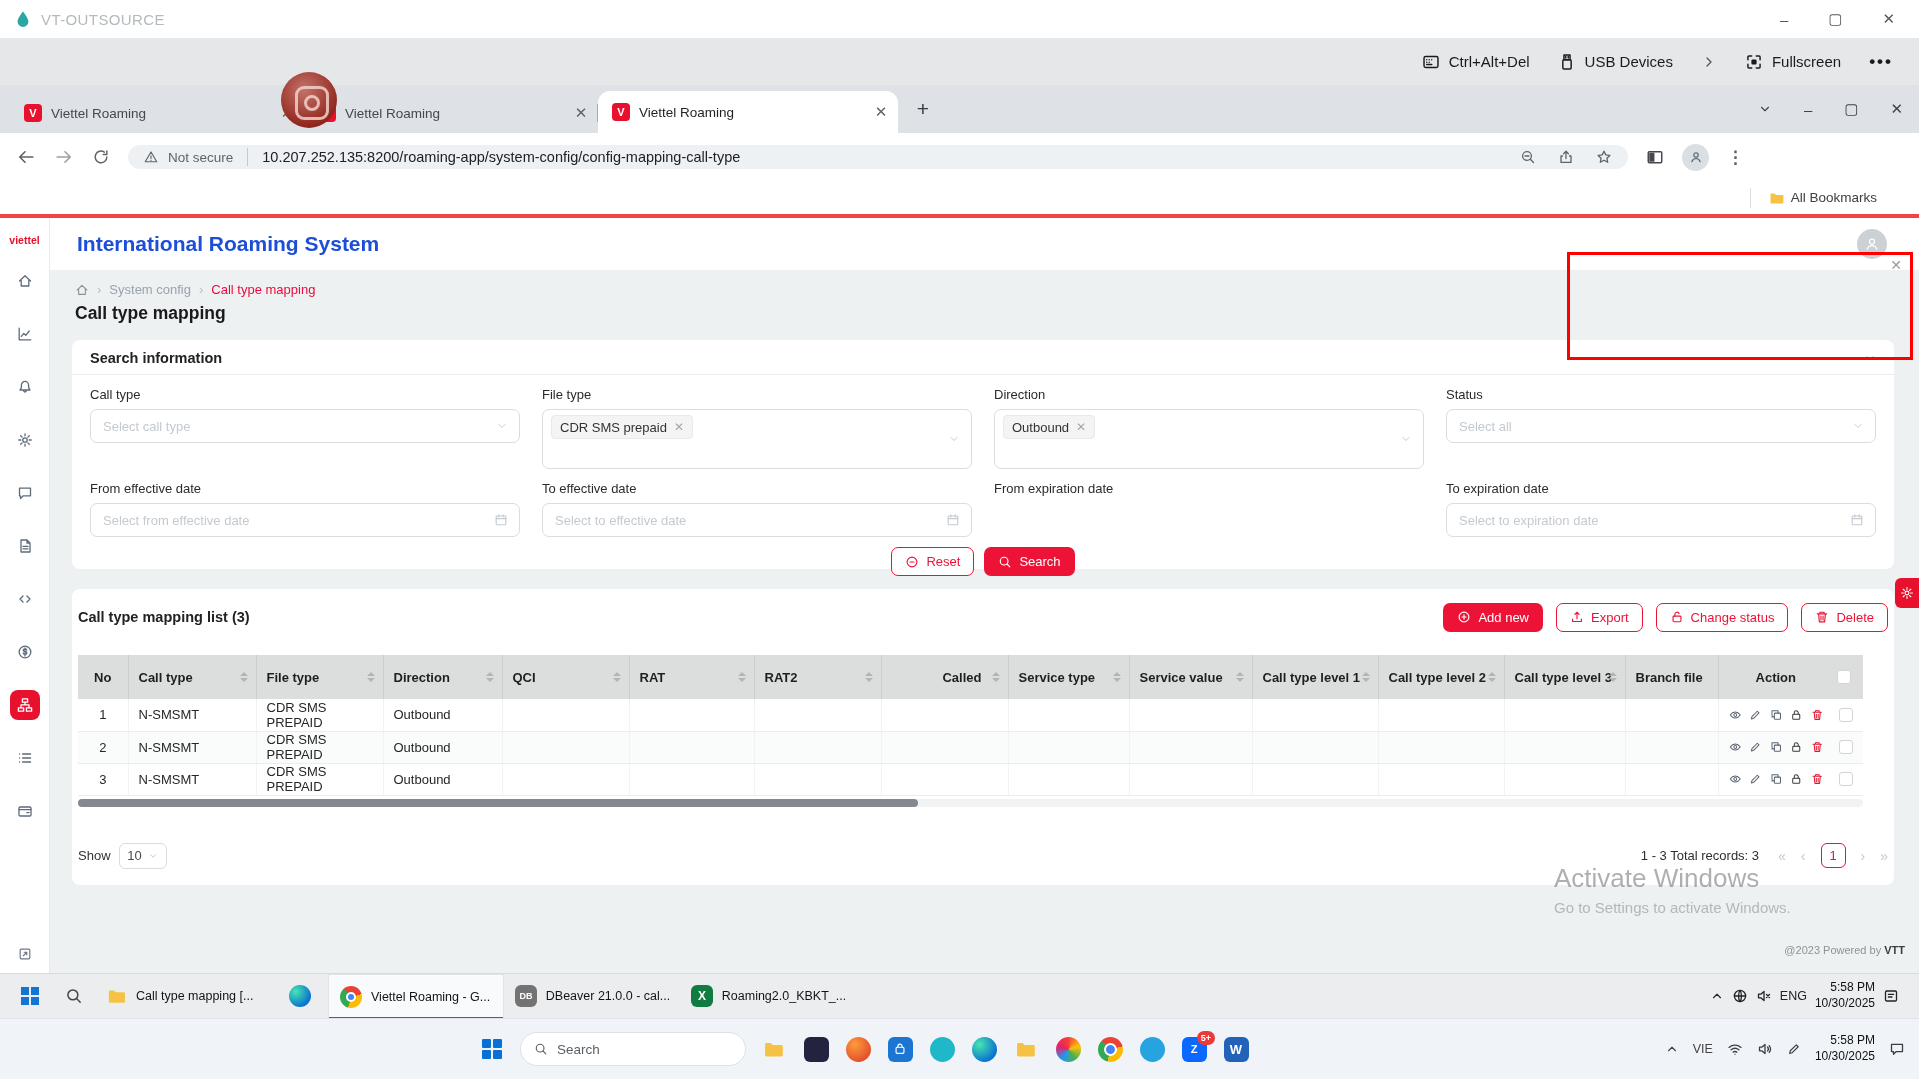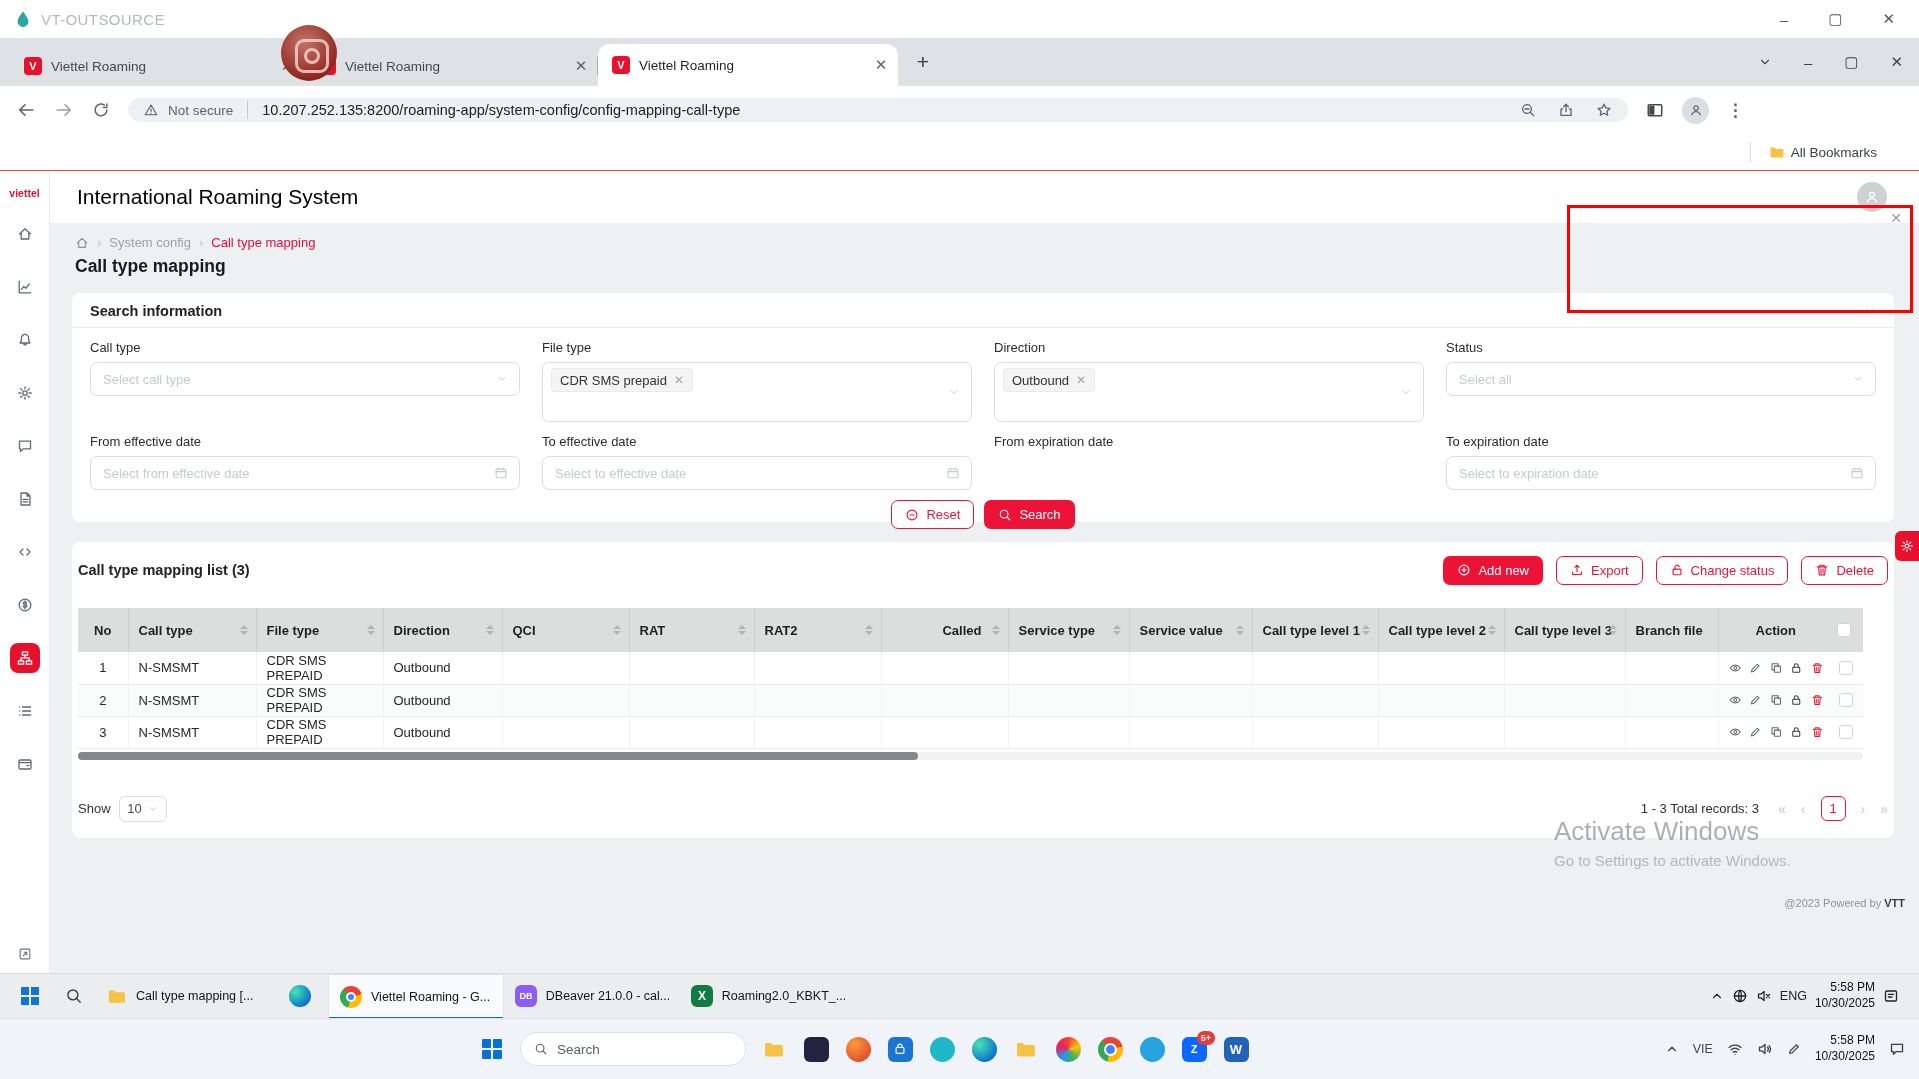--- a/index.html
+++ b/index.html
@@ -33,33 +33,33 @@
 .urlrow{height:48px;background:#fff;display:flex;align-items:center;padding:0 16px;gap:18px;flex:none}
 .navic{color:#5f6368}
 .urlpill{height:24px;background:#eef1f4;border-radius:18px;display:flex;align-items:center;padding:0 16px;width:1500px;gap:10px;color:#5f6368}
 .notsec{font-size:13.5px}
 .pillsep{width:1px;height:18px;background:#c5c9cc;margin:0 4px}
 .urltext{color:#202124;font-size:14.5px}
 .pill-right{margin-left:auto;display:flex;gap:22px;color:#5f6368;align-items:center}
 .avatar-sm{width:27px;height:27px;border-radius:50%;background:#dadfe4;color:#5b6268;display:flex;align-items:center;justify-content:center}
 .vdots{color:#5f6368;font-size:17px;font-weight:bold}
 
-.bmbar{height:37px;background:#fff;display:flex;align-items:center;justify-content:flex-end;padding-right:42px;gap:6px;border-bottom:1px solid #ef4444;flex:none;font-size:13.5px;color:#3c4043}
+.bmbar{height:37px;background:#fff;display:flex;align-items:center;justify-content:flex-end;padding-right:42px;gap:6px;border-bottom:4px solid #ef4444;flex:none;font-size:13.5px;color:#3c4043}
 .bm-div{width:1px;height:20px;background:#dadce0;margin-right:12px}
 
 .page{flex:1;display:flex;background:#edf1f2;min-height:0}
 .sidebar{width:50px;background:#fff;border-right:1px solid #e8ebed;display:flex;flex-direction:column;align-items:center;padding:16px 0 12px;flex:none}
 .brand{color:#e8112d;font-size:10.5px;font-weight:bold;margin-bottom:20px}
 .snav{display:flex;flex-direction:column;gap:23px;align-items:center;color:#5d6b79}
 .snav .sit{width:30px;height:30px;display:flex;align-items:center;justify-content:center}
 .snav .active{background:#e8112d;border-radius:8px;color:#fff}
 .side-bottom{margin-top:auto;color:#6b7682}
 .main{flex:1;position:relative;min-width:0;display:flex;flex-direction:column}
 .appheader{height:52px;background:#fff;display:flex;align-items:center;padding:0 32px 0 27px;flex:none}
-.appheader h1{font-size:21px;font-weight:normal;color:#000000}
+.appheader h1{font-size:21px;font-weight:bold;color:#1d4ed8}
 .avatar{margin-left:auto;width:30px;height:30px;border-radius:50%;background:#ccd1d6;color:#fff;display:flex;align-items:center;justify-content:center}
 .content{padding:12px 25px 0 22px;position:relative;flex:1}
 .breadcrumb{display:flex;align-items:center;gap:8px;font-size:13px;color:#9aa3ad;margin-left:3px}
 .bc-sep{color:#b9c0c6;font-size:13px}
 .bc-current{color:#ee0a3f}
 .pagetitle{font-size:17.5px;font-weight:bold;color:#1a1a1a;margin:6px 0 0 3px}
 .card{background:#fff;border-radius:8px}
 .card.search{margin-top:16px;padding:10px 18px 0;height:229px}
 .cardtitle{font-size:14.5px;font-weight:bold;color:#222;display:flex;align-items:center}
 .collapse-chev{margin-left:auto;color:#9aa3ab}
@@ -332,20 +332,44 @@
         <use href="#i-drop"></use>
       </svg>
     <span class="tb-title">VT-OUTSOURCE</span>
     <div class="tb-controls">
       <span>–</span>
       <span>▢</span>
       <span>✕</span>
     </div>
   </div>
 
+  <div class="rtoolbar">
+    <div class="rt-item">
+      <svg class="ic s18">
+          <use href="#i-kbd"></use>
+        </svg>
+      <span>Ctrl+Alt+Del</span>
+    </div>
+    <div class="rt-item">
+      <svg class="ic s18">
+          <use href="#i-usb"></use>
+        </svg>
+      <span>USB Devices</span>
+    </div>
+    <svg class="ic s16" style="color:#555">
+        <use href="#i-chevright"></use>
+      </svg>
+    <div class="rt-item">
+      <svg class="ic s18">
+          <use href="#i-fullscreen"></use>
+        </svg>
+      <span>Fullscreen</span>
+    </div>
+    <span class="rt-dots">•••</span>
+  </div>
 
   <div class="tabstrip">
     <div class="tab">
       <span class="favicon">V</span>
       <span class="tab-title">Viettel Roaming</span>
       <span class="tab-close">✕</span>
     </div>
     <div class="tab">
       <span class="favicon">V</span>
       <span class="tab-title">Viettel Roaming</span>
@@ -884,21 +908,21 @@
       <span>Call type mapping [...</span>
     </div>
     <div class="tapp icon-only">
         <span class="rnd edge-ic" style="width:22px;height:22px"></span>
       </div>
     <div class="tapp active">
       <span class="rnd chrome-ic" style="width:22px;height:22px"></span>
       <span>Viettel Roaming - G...</span>
     </div>
     <div class="tapp">
-      <span class="sq" style="width:22px;height:22px;background:#8b5cf6;font-size:9px">DB</span>
+      <span class="sq" style="width:22px;height:22px;background:#737373;font-size:9px">DB</span>
       <span>DBeaver 21.0.0 - cal...</span>
     </div>
     <div class="tapp">
       <span class="sq" style="width:22px;height:22px;background:#107c41;font-size:12px">X</span>
       <span>Roaming2.0_KBKT_...</span>
     </div>
     <div class="tb-right">
       <svg class="ic s14">
           <use href="#i-chevup"></use>
         </svg>

